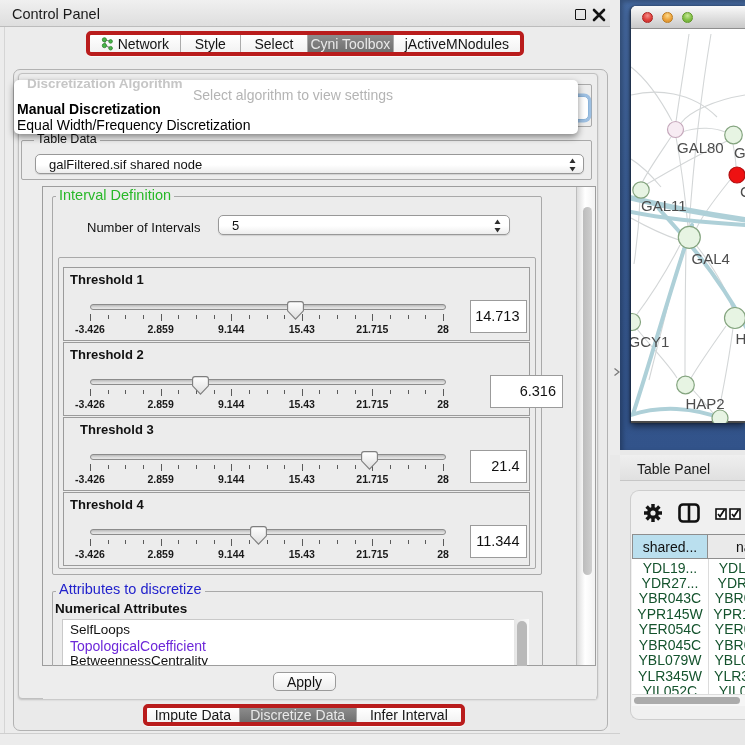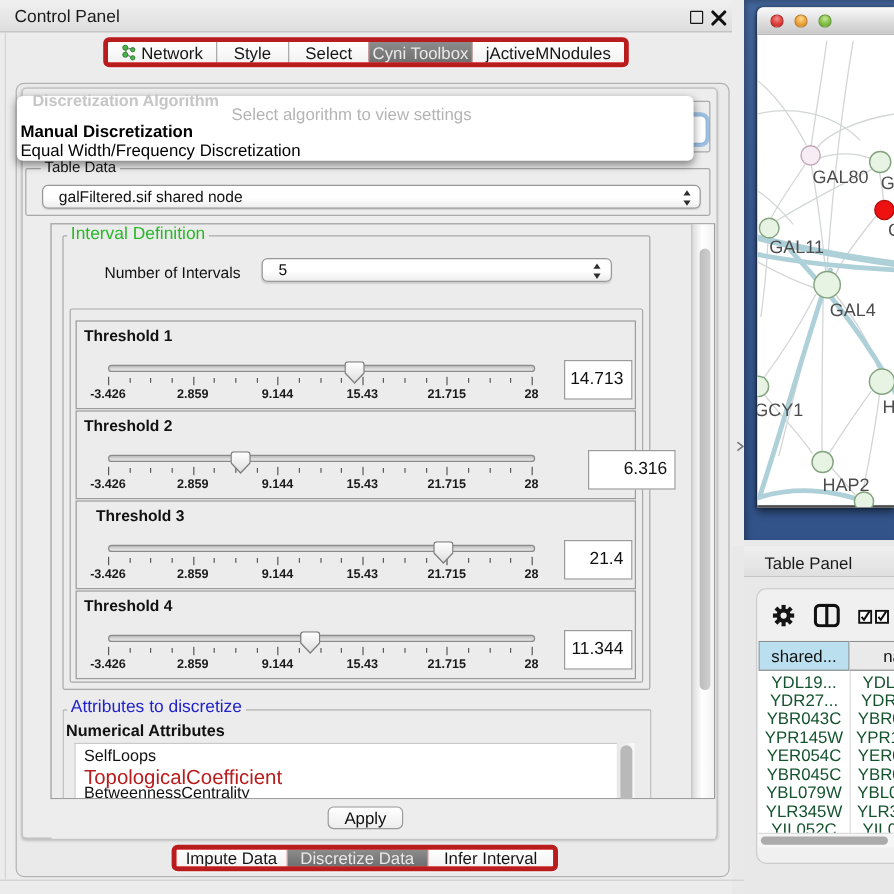--- a/index.html
+++ b/index.html
@@ -265,21 +265,21 @@
       <path d="M3 0.6 H14 Q16.4 0.6 16.4 3 V9.8 L8.5 18.2 L0.6 9.8 V3 Q0.6 0.6 3 0.6 Z" fill="url(#thg3)" stroke="#7e7e7e" stroke-width="1.1"></path>
       </svg>
   <div class="field" style="left:470px;top:525.4px;width:56.5px;height:33px;line-height:31px;padding-right:6px;">11.344</div>
   </div>
 
   <div class="abs gbox" style="left:52px;top:591px;width:491px;height:80px;border-bottom:none;"></div>
   <div class="abs gtitle" style="left:56px;top:583px;background:#ececec;color:#2222cc;font-size:14.5px;">Attributes to discretize</div>
   <div class="abs" style="left:55px;top:600.5px;font-size:13.5px;font-weight:bold;color:#111;">Numerical Attributes</div>
   <div class="abs" style="left:62px;top:619px;width:467px;height:46px;background:#fff;border:1px solid #c9c9c9;border-bottom:none;overflow:hidden;">
     <div style="position:absolute;left:7px;top:2px;font-size:13.5px;color:#111;">SelfLoops</div>
-    <div style="position:absolute;left:7px;top:17.5px;font-size:17px;color:#b91c1c;">TopologicalCoefficient</div>
+    <div style="position:absolute;left:7px;top:17.5px;font-size:14px;color:#6d28d9;">TopologicalCoefficient</div>
     <div style="position:absolute;left:7px;top:33px;font-size:13.5px;color:#111;">BetweennessCentrality</div>
   </div>
   <div class="abs" style="left:514px;top:619px;width:15px;height:46px;background:linear-gradient(90deg,#e6e6e6,#fafafa);"></div>
   <div class="abs" style="left:516.5px;top:621px;width:10px;height:46px;background:#b9b9b9;border-radius:5px 5px 0 0;"></div>
 
   <div class="abs" style="left:43px;top:666px;width:553px;height:33px;background:#ededed;"></div>
 
   <div class="abs" style="left:273px;top:672px;width:63px;height:19px;border:1px solid #9b9b9b;border-radius:5px;
      background:linear-gradient(#ffffff,#ededed);display:flex;align-items:center;justify-content:center;
      font-size:14px;color:#111;">Apply</div>

